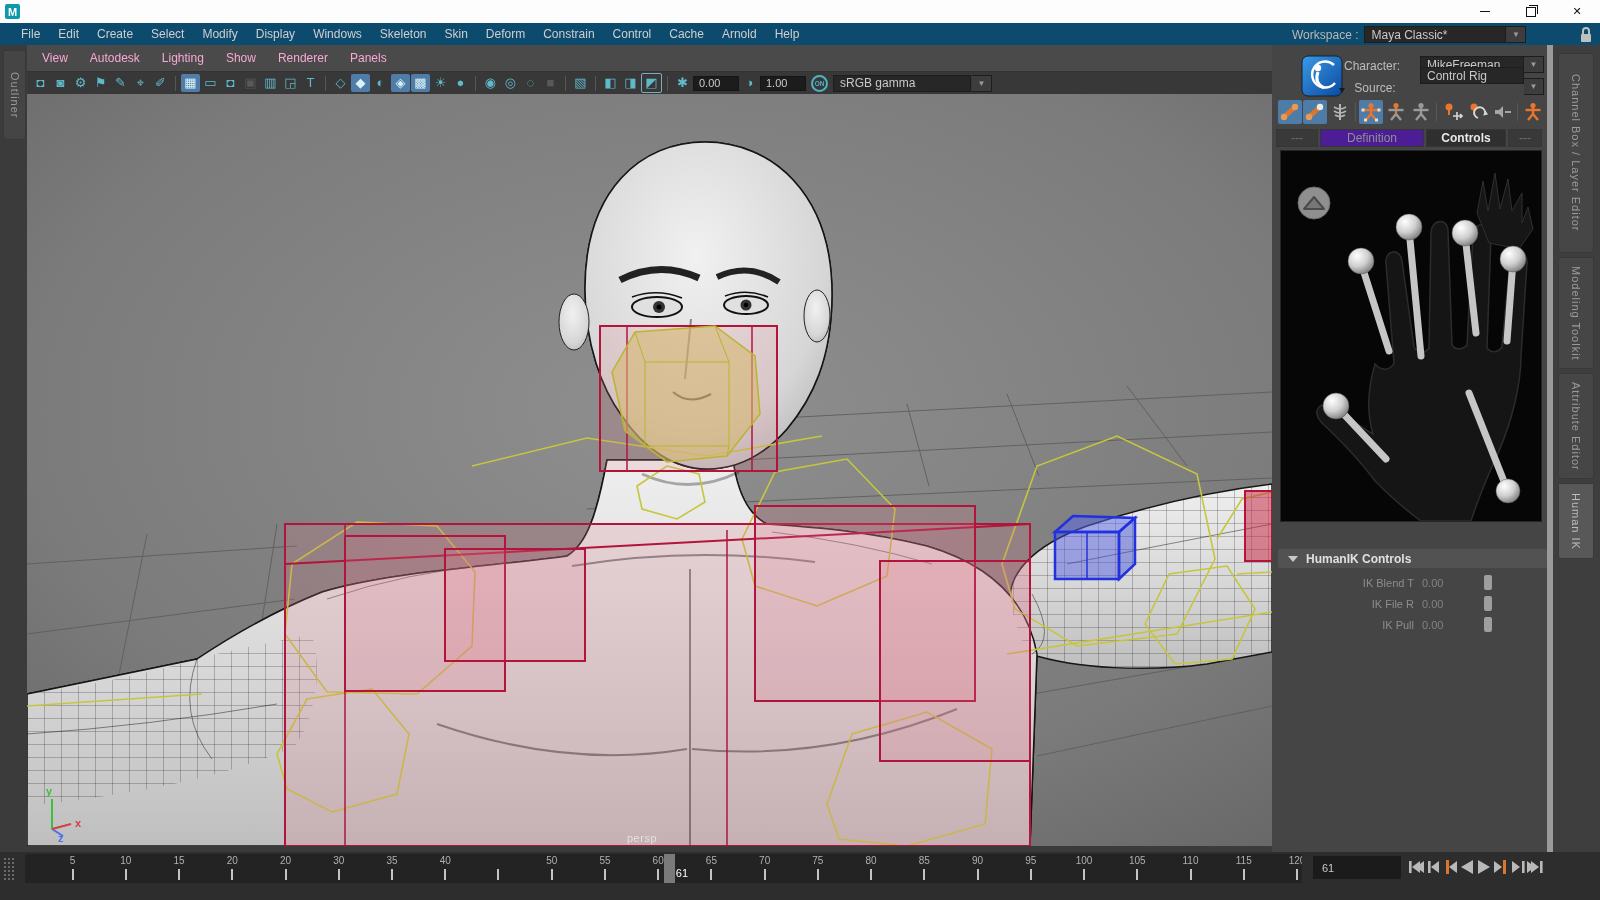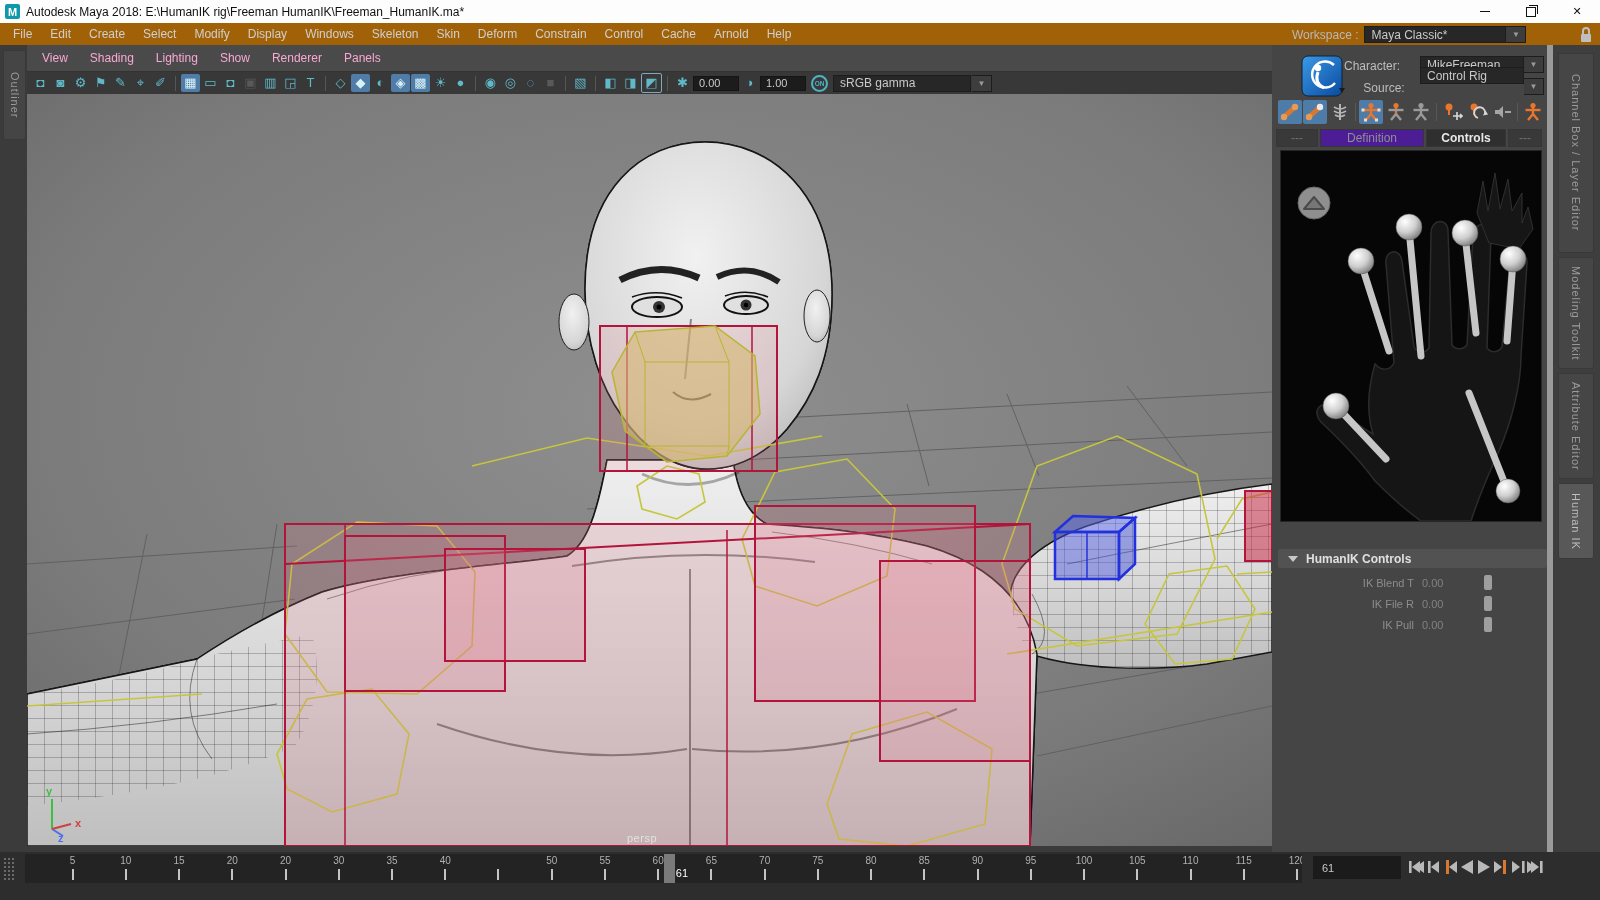--- a/index.html
+++ b/index.html
@@ -7,21 +7,21 @@
   .abs{position:absolute;}
   
   #titlebar{left:0;top:0;width:1600px;height:23px;background:#fdfdfd;display:flex;align-items:center;color:#111;font-size:12px;}
   #maya-logo{width:15px;height:15px;margin:0 6px 0 5px;background:#0e98ab;color:#fff;font-weight:bold;font-size:11px;border-radius:2px;display:flex;align-items:center;justify-content:center;}
   #winbtns{margin-left:auto;display:flex;height:23px;}
   .wbtn{width:46px;height:23px;display:flex;align-items:center;justify-content:center;color:#111;font-size:11px;}
   .min-g{width:10px;height:1px;background:#111;}
   .res-g{width:8px;height:8px;border:1px solid #111;position:relative;}
   .res-g::before{content:'';position:absolute;top:-3px;left:2px;width:8px;height:8px;border:1px solid #111;border-bottom:none;border-left:none;}
   
-  #menubar{left:0;top:23px;width:1600px;height:22px;background:#a16207;display:flex;align-items:center;padding-left:4px;box-sizing:border-box;}
+  #menubar{left:0;top:23px;width:1600px;height:22px;background:#0c4a6e;display:flex;align-items:center;padding-left:12px;box-sizing:border-box;}
   .menu-item{color:#cfcfcf;font-size:12px;padding:3px 9px;cursor:default;}
   #workspace{left:1292px;top:25px;height:19px;display:flex;align-items:center;}
   #workspace .lbl{color:#b8b8b8;font-size:12px;margin-right:6px;}
   .field{background:#272727;border:1px solid #1d1d1d;color:#c9c9c9;font-size:12px;height:17px;display:flex;align-items:center;padding:0 6px;box-sizing:border-box;}
   .dd-arrow{width:20px;height:17px;background:#3d3d3d;border:1px solid #1d1d1d;border-left:none;display:flex;align-items:center;justify-content:center;color:#9a9a9a;font-size:8px;box-sizing:border-box;}
   
   #lefts{left:0;top:45px;width:27px;height:807px;background:#3b3b3b;}
   .vtext{writing-mode:vertical-rl;text-orientation:mixed;font-size:11px;color:#9b9b9b;letter-spacing:1px;}
   #outliner-tab{position:absolute;left:3px;top:5px;width:21px;height:88px;background:#454545;border:1px solid #383838;border-radius:0 0 3px 3px;display:flex;align-items:center;justify-content:center;}
   
@@ -76,21 +76,20 @@
   #playback{position:absolute;left:1408px;top:5px;display:flex;gap:1px;}
   .pbtn{width:16px;height:20px;display:flex;align-items:center;justify-content:center;}
 </style>
 </head>
 <body>
 
 <div id="app">
 
   <div id="titlebar" class="abs">
     <span id="maya-logo">M</span>
-    <span>Autodesk Maya 2018: E:\HumanIK rig\Freeman HumanIK\Freeman_HumanIK.ma*</span>
     <div id="winbtns">
       <span class="wbtn">
           <span class="min-g"></span>
         </span>
       <span class="wbtn">
           <span class="res-g"></span>
         </span>
       <span class="wbtn">✕</span>
     </div>
   </div>
@@ -124,21 +123,21 @@
 
   <div id="lefts" class="abs">
     <div id="outliner-tab">
       <span class="vtext">Outliner</span>
     </div>
   </div>
 
   <div id="vpcol" class="abs">
     <div id="pmenus">
         <span class="pmenu-item">View</span>
-        <span class="pmenu-item">Shading</span>
+        <span class="pmenu-item">Autodesk</span>
         <span class="pmenu-item">Lighting</span>
         <span class="pmenu-item">Show</span>
         <span class="pmenu-item">Renderer</span>
         <span class="pmenu-item">Panels</span>
       </div>
     <div id="ptoolbar">
       <span id="vpicons" style="display:flex;align-items:center;gap:1px;">
           <span class="vp-icon">◘</span>
           <span class="vp-icon">◙</span>
           <span class="vp-icon">⚙</span>
@@ -334,21 +333,21 @@
         </defs>
       <rect x="1" y="1" width="40" height="40" rx="6" fill="url(#lg)" stroke="#123"></rect>
       <path d="M33,10 A13,13 0 1 0 34,28" stroke="#fff" stroke-width="2.5" fill="none"></path>
       <circle cx="17" cy="13" r="3.2" fill="#fff"></circle>
       <path d="M17,17 C14,25 17,30 23,33" stroke="#fff" stroke-width="3" fill="none"></path>
       <polygon points="38,33 44,33 41,38" fill="#1a1a1a"></polygon>
     </svg>
     <span class="rowlbl" style="left:58px;top:14px;">Character:</span>
     <span class="field abs" style="left:148px;top:11px;width:104px;">MikeFreeman</span>
     <span class="dd-arrow abs" style="left:252px;top:11px;">▼</span>
-    <span class="rowlbl" style="left:70px;top:36px;">Source:</span>
+    <span class="rowlbl" style="left:61px;top:36px;">Source:</span>
     <span class="field abs" style="left:148px;top:22px;width:104px;">Control Rig</span>
     <span class="dd-arrow abs" style="left:252px;top:33px;">▼</span>
 
     <div class="hik-row" id="hikicons">
         <span class="hik on">
           <svg width="22" height="22" viewBox="0 0 22 22">
             <line x1="5" y1="16" x2="16" y2="6" stroke="#d9772f" stroke-width="5" stroke-linecap="round"></line>
             <circle cx="5" cy="16" r="3.2" fill="#e89a55"></circle>
             <circle cx="16" cy="6" r="3.2" fill="#e89a55"></circle>
           </svg>

